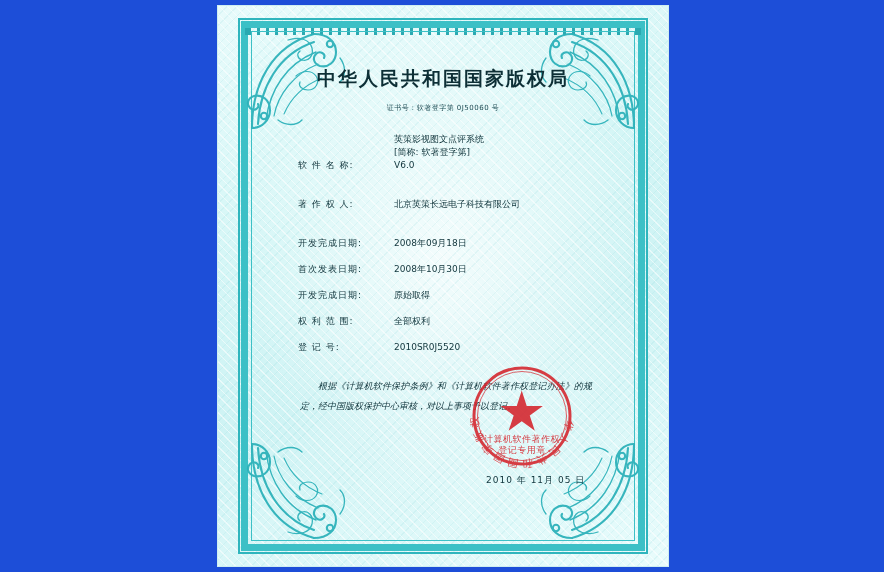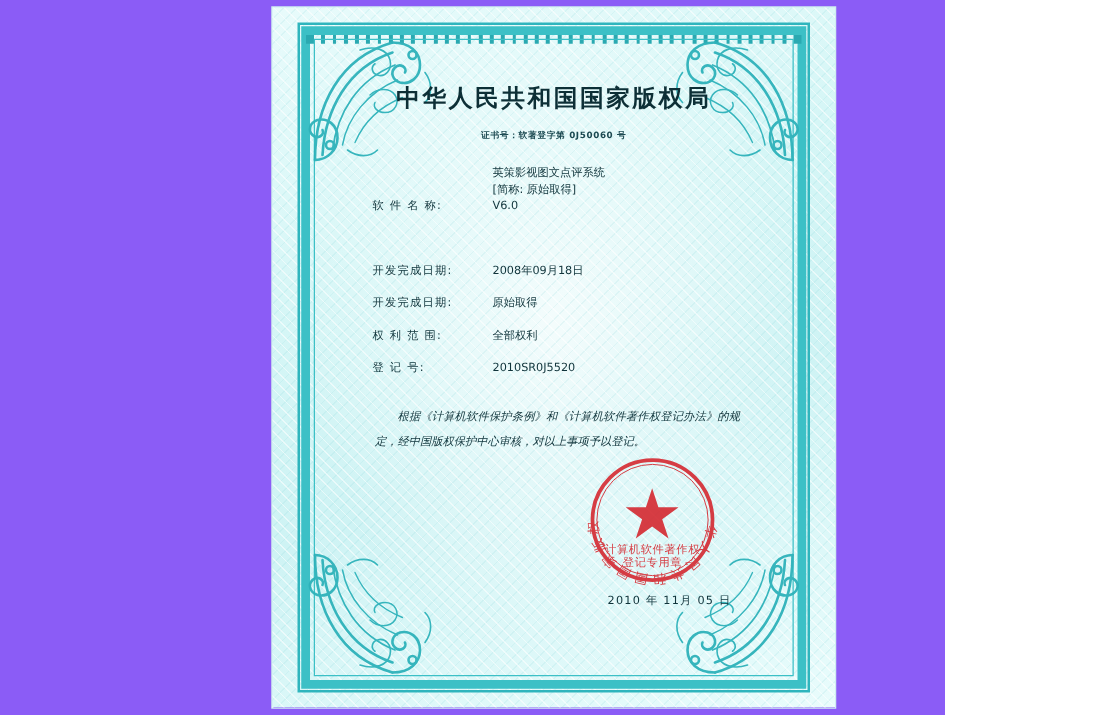--- a/index.html
+++ b/index.html
@@ -6,23 +6,23 @@
     margin: 0;
     padding: 0;
     width: 884px;
     height: 572px;
     background: #ffffff;
     font-family: "DejaVu Sans", sans-serif;
   }
 
   #certificate-page {
     position: relative;
-    width: 756px;
+    width: 884px;
     height: 572px;
-    background: #8b5cf6;
+    background: #1d4ed8;
     overflow: hidden;
   }
 
   
   .sheet {
     position: absolute;
     left: 218px;
     top: 6px;
     width: 450px;
     height: 560px;
@@ -119,21 +119,20 @@
     letter-spacing: 2px;
     color: #0d2f36;
     margin-top: 12px;
   }
   .cert-no {
     text-align: center;
     font-size: 7px;
     color: #1c4a52;
     margin-top: 11px;
     letter-spacing: 0.5px;
-    font-weight: bold;
   }
 
   .fields {
     margin-top: 20px;
     padding-left: 40px;
     padding-right: 18px;
   }
   .field-row {
     display: flex;
     align-items: flex-end;
@@ -282,34 +281,42 @@
         <div class="title-main">中华人民共和国国家版权局</div>
       </div>
 
       <div class="cert-no">证书号：软著登字第 0J50060 号</div>
 
       <div class="fields">
 
         <div class="field-row">
           <div class="field-label">软 件 名 称:</div>
           <div class="field-value">英策影视图文点评系统
-[简称: 原始取得]
+[简称: 软著登字第]
 V6.0</div>
         </div>
 
         <div class="spacer-lg"></div>
 
+        <div class="field-row">
+          <div class="field-label">著 作 权 人:</div>
+          <div class="field-value">北京英策长远电子科技有限公司</div>
+        </div>
 
         <div class="spacer-lg"></div>
 
         <div class="field-row">
           <div class="field-label">开发完成日期:</div>
           <div class="field-value">2008年09月18日</div>
         </div>
 
+        <div class="field-row">
+          <div class="field-label">首次发表日期:</div>
+          <div class="field-value">2008年10月30日</div>
+        </div>
 
         <div class="field-row">
           <div class="field-label">开发完成日期:</div>
           <div class="field-value">原始取得</div>
         </div>
 
         <div class="field-row">
           <div class="field-label">权 利 范 围:</div>
           <div class="field-value">全部权利</div>
         </div>

